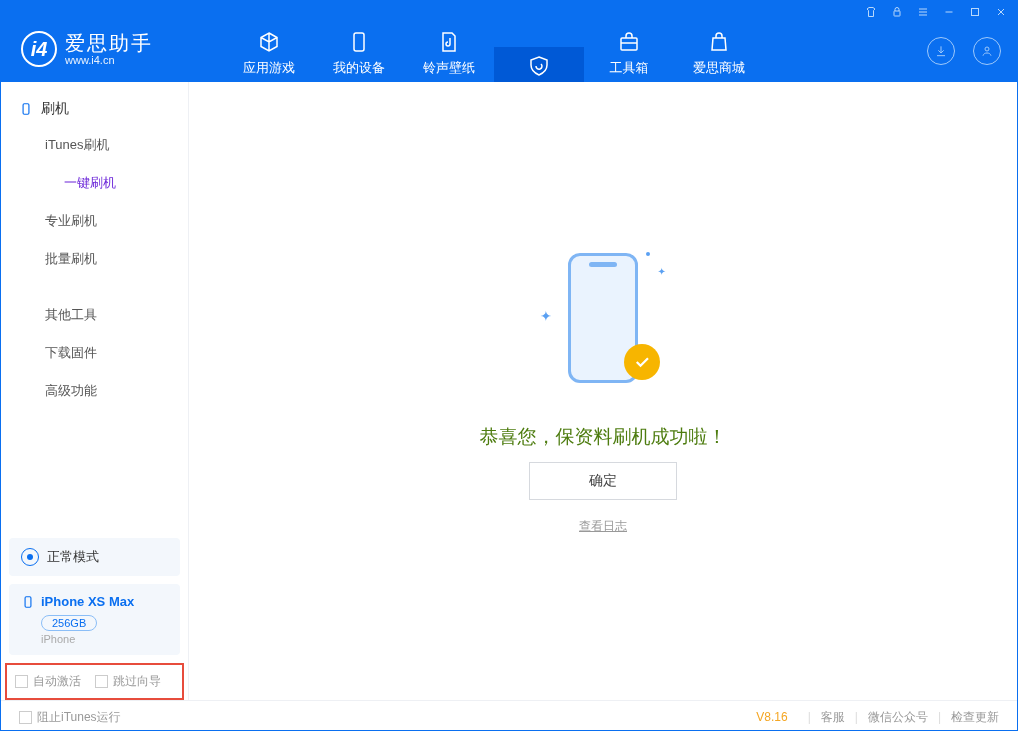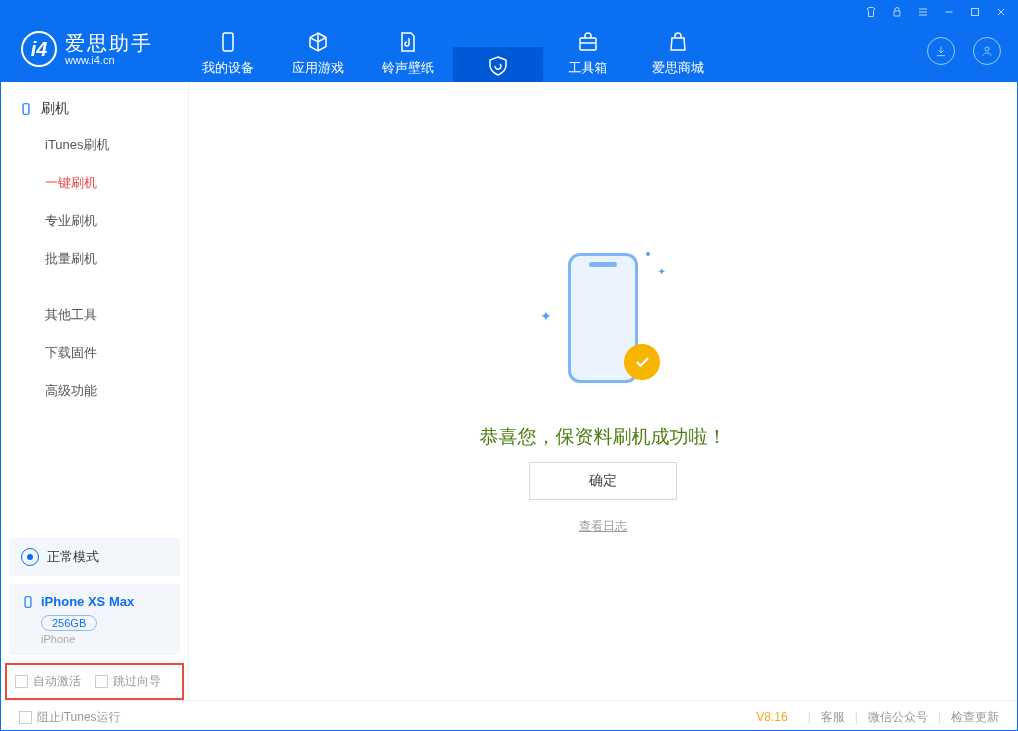--- a/index.html
+++ b/index.html
@@ -1,39 +1,39 @@
 <!DOCTYPE html>
 <html><head>
 <meta charset="utf-8">
 <style>
 * { margin:0; padding:0; box-sizing:border-box; font-family:"Microsoft YaHei","PingFang SC",Arial,sans-serif; }
 body { background:#fff; width:1018px; height:731px; overflow:hidden; border:1px solid #0a6ff0; }
 .titlebar { height:22px; background:#0a6ff0; display:flex; justify-content:flex-end; align-items:center; padding:0 10px; gap:14px; }
 .titlebar span { color:#b8d8fb; font-size:12px; cursor:pointer; display:inline-flex; }
 .titlebar svg { width:12px; height:12px; }
-.header { height:59px; background:#0a6ff0; display:flex; align-items:flex-start; padding:0 16px 0 20px; }
+.header { height:59px; background:#0a6ff0; display:flex; align-items:flex-start; padding:0 16px 0 20px;gap:41px; }
 .logo { display:flex; align-items:center; color:#fff; margin-right:30px; padding-top:8px; }
 .logo-icon { width:36px; height:36px; border:2px solid #fff; border-radius:50%; display:flex; align-items:center; justify-content:center; font-size:20px; font-weight:bold; font-style:italic; margin-right:8px; }
 .logo-txt { font-size:20px; font-weight:500; letter-spacing:2px; line-height:1.1; }
 .logo-sub { font-size:11px; opacity:.9; letter-spacing:0; }
 .tabs { display:flex; height:59px; }
 .tab { width:90px; color:#fff; text-align:center; font-size:13px; padding-top:6px; cursor:pointer; }
 .tab.active { background:#0059d6;margin-top:24px; }
 .tab-icon { height:26px; display:flex; align-items:center; justify-content:center; margin-bottom:4px; }
 .tab-icon svg { width:24px; height:24px; fill:none; stroke:#fff; stroke-width:1.5; }
 .hdr-right { margin-left:auto; display:flex; align-items:center; gap:18px; padding-top:14px; }
 .hdr-right .circ { width:28px; height:28px; border:1.5px solid #9ec9fb; border-radius:50%; display:flex; align-items:center; justify-content:center; cursor:pointer; }
 .hdr-right svg { width:16px; height:16px; stroke:#9ec9fb; fill:none; stroke-width:1.5; }
 .body { display:flex; height:618px; }
 .sidebar { width:188px; border-right:1px solid #eef0f4; display:flex; flex-direction:column; }
 .side-group { padding:18px 0 0 0; }
 .side-head { display:flex; align-items:center; padding:0 18px 8px 18px; font-size:14px; color:#333; font-weight:500; }
 .side-head svg { width:14px; height:14px; margin-right:8px; }
 .side-item { padding:10px 10px 10px 44px; font-size:13px; color:#555; cursor:pointer; }
-.side-item.active { color:#ef4444; }
+.side-item.active { color:#6d28d9;margin-left:19px; }
 .side-bottom { margin-top:auto; }
 .mode-card, .dev-card { margin:8px; background:#f3f7fc; border-radius:4px; padding:10px 12px; font-size:13px; }
 .mode-card { display:flex; align-items:center; color:#333; font-weight:400; }
 .mode-card .ic { width:18px; height:18px; border:1.5px solid #0a6ff0; border-radius:50%; margin-right:8px; display:flex; align-items:center; justify-content:center; }
 .mode-card .ic::before { content:""; width:6px; height:6px; background:#0a6ff0; border-radius:50%; }
 .dev-card .dname { color:#0a6ff0; font-weight:600; font-size:13px; display:flex; align-items:center; }
 .dev-card .dname svg { width:14px; height:14px; margin-right:6px; }
 .dev-card .cap { display:inline-block; margin:6px 0 2px 20px; padding:1px 10px; border:1px solid #8bbef7; border-radius:10px; font-size:11px; color:#0a6ff0; }
 .dev-card .dtype { margin-left:20px; font-size:11px; color:#aaa; }
 .opt-row { border:2px solid #e74c3c; margin:4px 4px 0 4px; padding:8px 8px; display:flex; gap:14px; align-items:center; }
@@ -101,32 +101,32 @@
     <div class="logo-icon">i4</div>
     <div>
       <div class="logo-txt">爱思助手</div>
       <div class="logo-sub">www.i4.cn</div>
     </div>
   </div>
   <div class="tabs">
     <div class="tab">
       <div class="tab-icon">
           <svg viewBox="0 0 24 24">
+            <path d="M12 3l8 4.5v9L12 21l-8-4.5v-9z M12 3v18 M4 7.5l8 4.5 8-4.5"></path>
+          </svg>
+        </div>
+      <div>应用游戏</div>
+    </div>
+    <div class="tab">
+      <div class="tab-icon">
+          <svg viewBox="0 0 24 24">
             <rect x="7" y="3" width="10" height="18" rx="2"></rect>
           </svg>
         </div>
       <div>我的设备</div>
-    </div>
-    <div class="tab">
-      <div class="tab-icon">
-          <svg viewBox="0 0 24 24">
-            <path d="M12 3l8 4.5v9L12 21l-8-4.5v-9z M12 3v18 M4 7.5l8 4.5 8-4.5"></path>
-          </svg>
-        </div>
-      <div>应用游戏</div>
     </div>
     <div class="tab">
       <div class="tab-icon">
           <svg viewBox="0 0 24 24">
             <path d="M6 3h9l3 3v15H6z"></path>
             <path d="M13 8v6a2 2 0 11-2-2"></path>
           </svg>
         </div>
       <div>铃声壁纸</div>
     </div>

